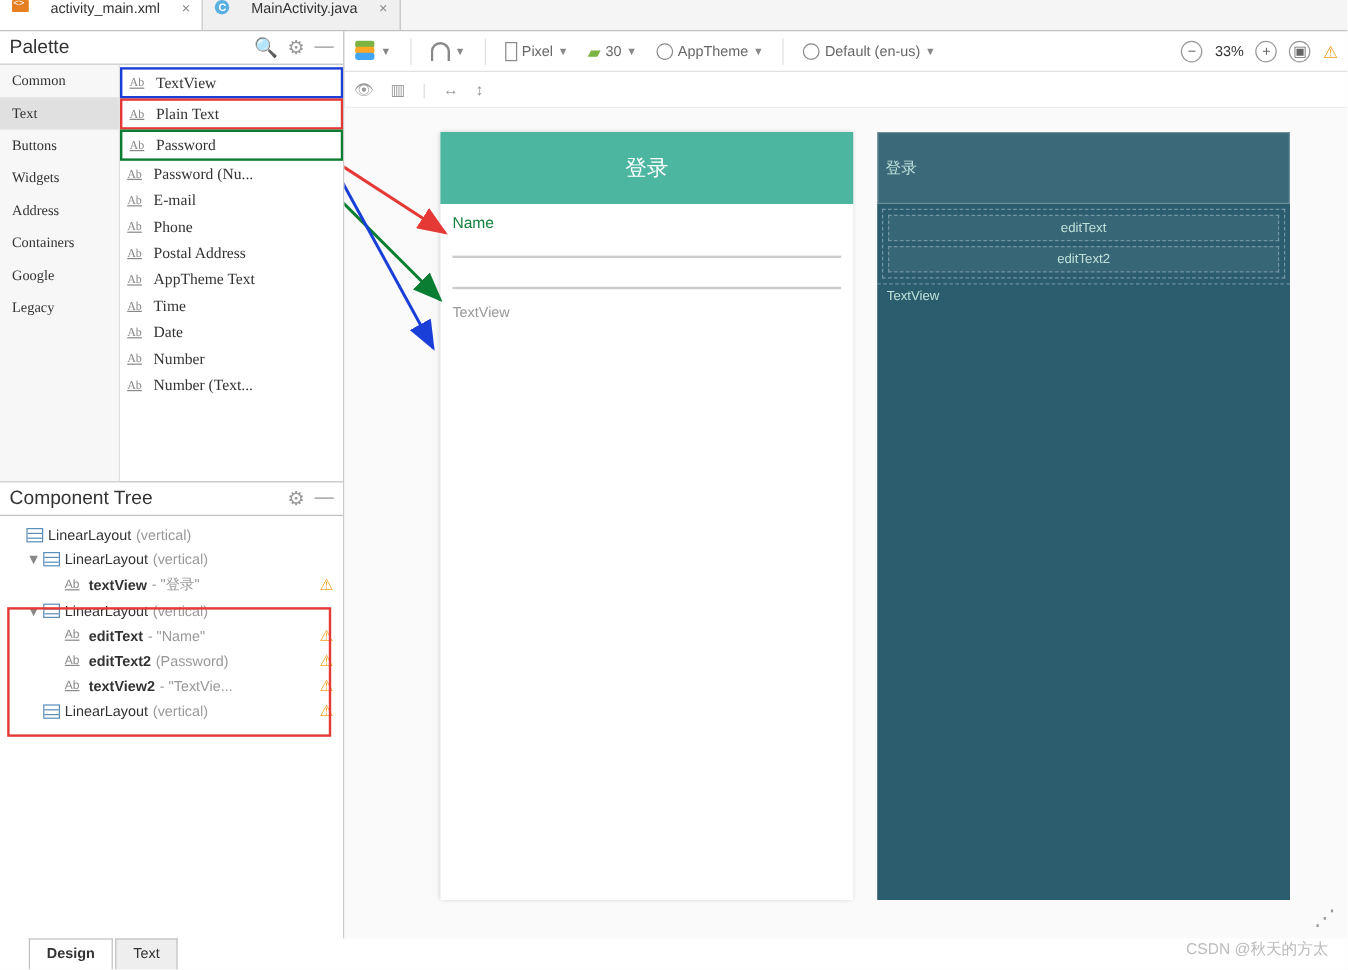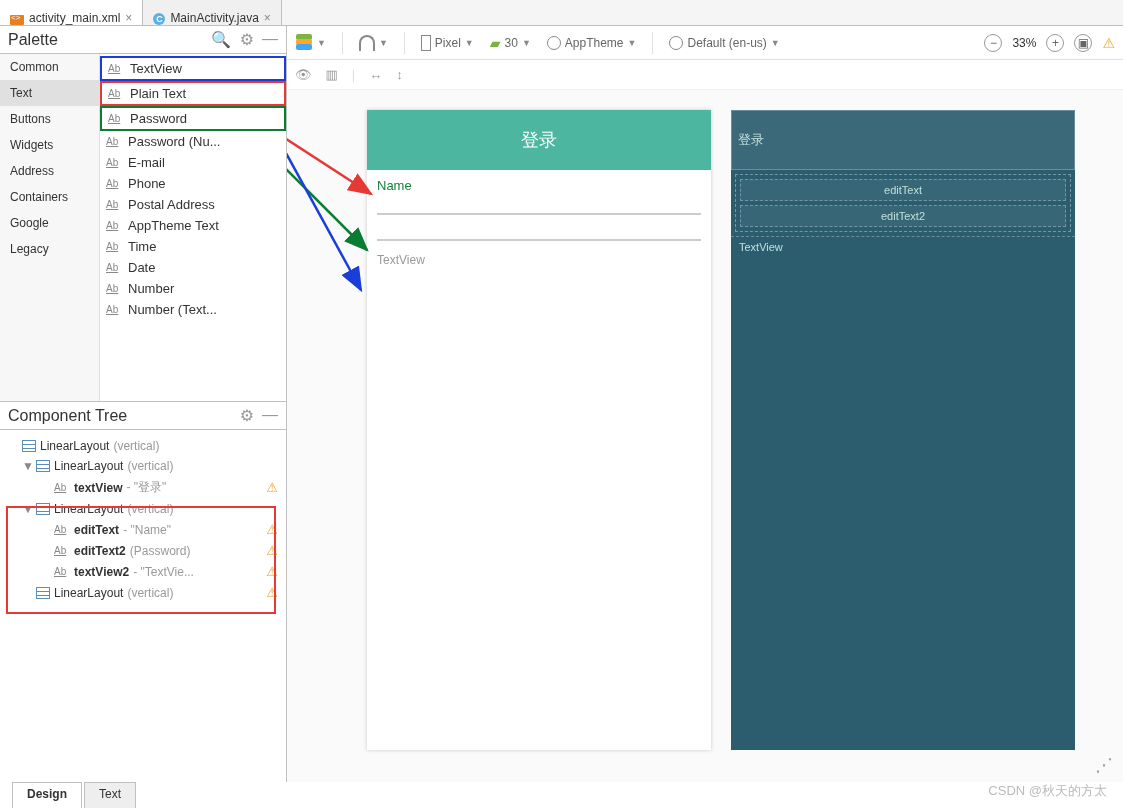--- a/index.html
+++ b/index.html
@@ -1,28 +1,28 @@
 <!DOCTYPE html>
 <html><head>
 <meta charset="utf-8">
 <style>
 * { box-sizing: border-box; margin: 0; padding: 0; }
 body { font-family: "Segoe UI", Arial, sans-serif; font-size: 13px; color: #333; background: #fff; width: 1123px; height: 808px; overflow: hidden; position: relative; }
 .tabs-top { display: flex; border-bottom: 1px solid #c0c0c0; height: 26px; background: #f5f5f5; }
-.tab { display: flex; align-items: flex-end; padding: 0 10px; border-right: 1px solid #c0c0c0; background: #fff; font-size: 12px; gap: 5px; cursor: pointer; }
+.tab { display: flex; align-items: flex-start; padding: 0 10px; border-right: 1px solid #c0c0c0; background: #fff; font-size: 12px; gap: 18px; cursor: pointer; }
 .tab.inactive { background: #f0f0f0; }
 .tab .close { color: #888; font-size: 12px; }
 .xml-icon { width: 14px; height: 10px; background: #e67e22; display: inline-block; border-radius: 1px; position: relative; }
 .xml-icon::before { content: "<>"; color: #fff; font-size: 8px; position: absolute; top: -2px; left: 1px; }
 .java-icon { width: 12px; height: 12px; border-radius: 50%; background: #5bb0e2; color: #fff; display: inline-flex; align-items: center; justify-content: center; font-size: 9px; font-weight: bold; }
 .main { display: flex; height: 756px; }
 .left { width: 287px; border-right: 1px solid #c0c0c0; display: flex; flex-direction: column; }
 .palette-header, .tree-header { height: 28px; display: flex; align-items: center; padding: 0 8px; border-bottom: 1px solid #c0c0c0; font-size: 16px; justify-content: space-between; }
 .palette-header .actions, .tree-header .actions { display: flex; gap: 8px; color: #999; }
-.palette-body { display: flex; height: 348px; border-bottom: 1px solid #c0c0c0; }
+.palette-body { display: flex; height: 348px; border-bottom: 1px solid #c0c0c0; font-family: Liberation Serif, serif; }
 .palette-cats { width: 100px; background: #f7f7f7; border-right: 1px solid #e0e0e0; }
 .cat { padding: 6px 10px; font-size: 12px; cursor: pointer; }
 .cat.selected { background: #e0e0e0; }
 .palette-items { flex: 1; overflow: hidden; padding-top: 2px; }
 .pitem { display: flex; align-items: center; padding: 3px 6px; font-size: 13px; gap: 6px; cursor: grab; }
 .pitem .ab { color: #888; font-size: 10px; text-decoration: underline; width: 16px; }
 .pitem.hl-blue { border: 2px solid #1a3fd8; }
 .pitem.hl-red { border: 2px solid #e53935; }
 .pitem.hl-green { border: 2px solid #0a7d32; }
 .tree-body { flex: 1; padding: 6px 4px; overflow: hidden; position: relative; }
@@ -56,21 +56,21 @@
 .form-row { padding: 8px 10px 2px; font-size: 13px; color: #15803d; }
 .input-line { margin: 2px 10px 8px; border-bottom: 2px solid #ccc; height: 18px; }
 .tv-label { padding: 4px 10px; color: #999; font-size: 12px; }
 .blueprint { width: 344px; height: 640px; background: #2b5d6f; position: relative; }
 .bp-bar { height: 60px; background: rgba(255,255,255,0.08); border: 1px solid rgba(255,255,255,0.25); color: #bfe0d8; font-size: 13px; display: flex; align-items: center; padding-left: 6px; }
 .bp-section { border: 1px dashed rgba(255,255,255,0.35); margin: 4px; }
 .bp-row { border: 1px dashed rgba(255,255,255,0.3); margin: 4px; padding: 4px; color: #bfe0d8; font-size: 11px; text-align: center; background: rgba(255,255,255,0.06); }
 .bp-tv { color: #bfe0d8; font-size: 11px; padding: 4px 8px; border-top: 1px dashed rgba(255,255,255,0.3); }
 .resize-handle { position: absolute; bottom: 6px; right: 10px; color: #999; font-size: 18px; transform: rotate(0deg); }
 .arrows-svg { position: absolute; top: 0; left: 0; pointer-events: none; }
-.bottom-tabs { position: absolute; bottom: 0; left: 12px; height: 26px; display: flex; }
+.bottom-tabs { position: absolute; bottom: 0; left: 24px; height: 26px; display: flex; }
 .btab { padding: 4px 14px; border: 1px solid #c0c0c0; border-bottom: none; font-size: 12px; background: #fff; margin-right: 2px; cursor: pointer; }
 .btab.active { font-weight: 600; }
 .btab.inactive { background: #eee; }
 .watermark { position: absolute; bottom: 8px; right: 16px; font-size: 13px; color: #bbb; }
 .warn-tri { color: #f0a020; display:inline-block; font-size:14px; }
 </style>
 </head>
 <body>
 
 <div class="tabs-top">

